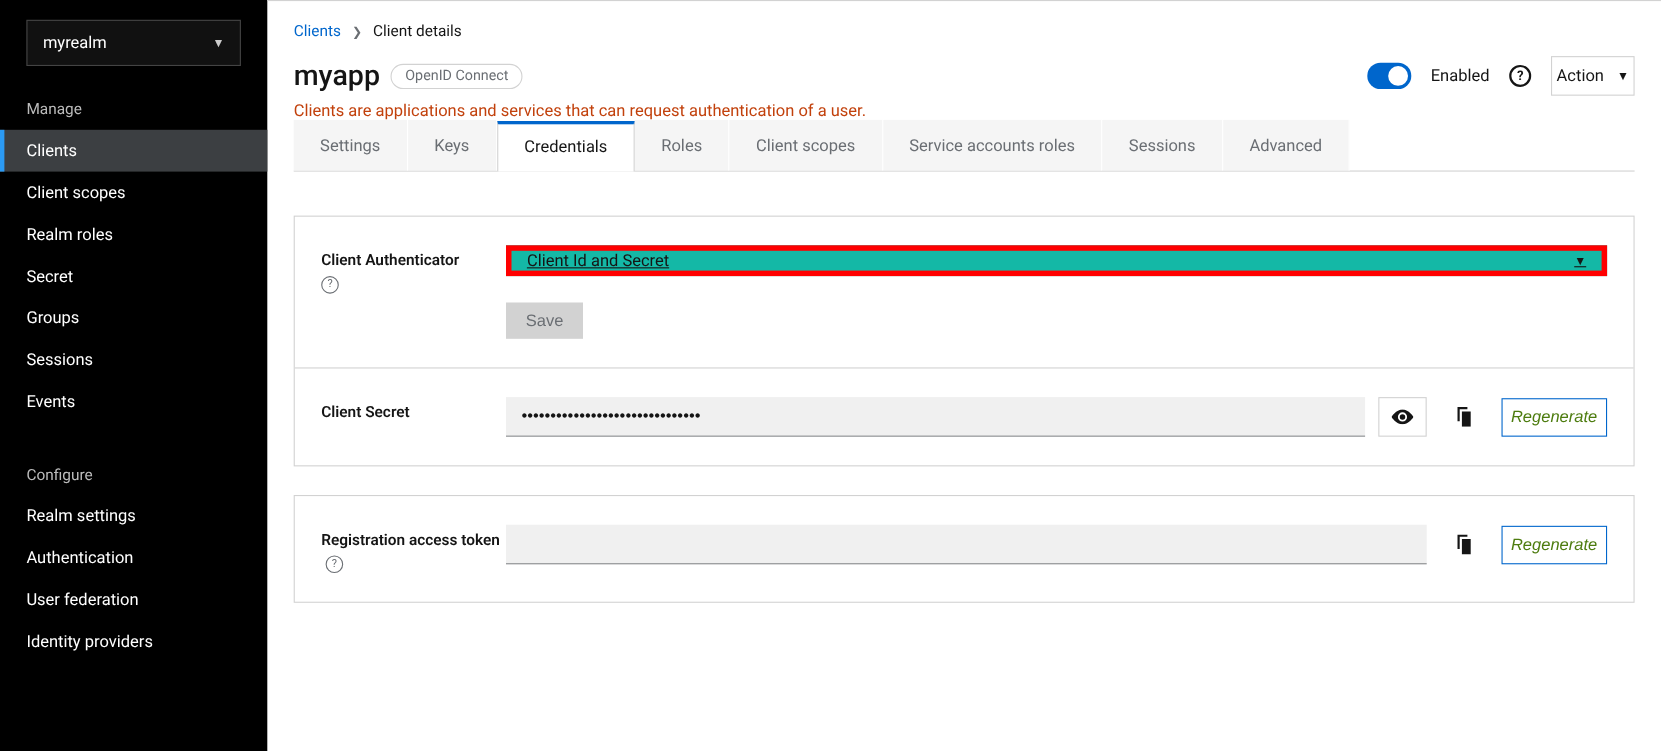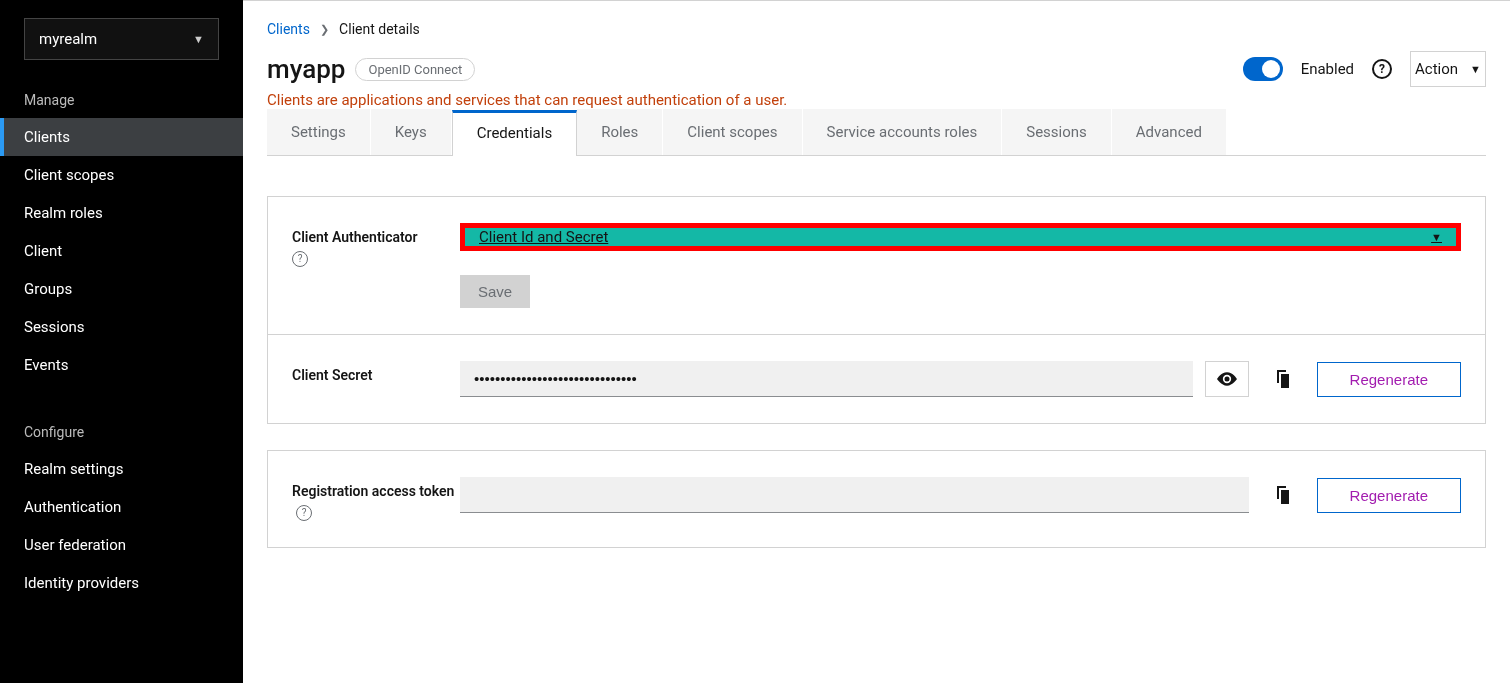--- a/index.html
+++ b/index.html
@@ -49,39 +49,39 @@
   .field-row { display:flex; align-items:center; gap:12px; }
   
   .select-box { flex:1; height:36px; border:1px solid #ccc; border-bottom:1px solid #6a6e73; background:#14b8a6; display:flex; align-items:center; justify-content:space-between; padding:0 14px; font-size:15px; cursor:pointer;text-decoration:underline;}
   .select-box.highlight { border:5px solid #ff0000; height:54px; padding:0 14px;}
   .select-box .caret { font-size:11px;}
   .save-btn { background:#d2d2d2; border:none; padding:8px 18px; font-size:15px; color:#6a6e73; cursor:pointer; width:fit-content;}
   
   .text-input { flex:1; height:36px; background:#f0f0f0; border:none; border-bottom:1px solid #8a8d90; padding:0 14px; font-size:15px; color:#151515;}
   .icon-btn { width:44px; height:36px; background:#fff; border:none; display:flex; align-items:center; justify-content:center; font-size:18px; color:#151515; cursor:pointer;}
   .icon-btn.bordered { border:1px solid #d2d2d2;}
-  .regen-btn { border:1px solid #0066cc; background:#fff; color:#a21caf; padding:8px 32px; font-size:15px; cursor:pointer;}
+  .regen-btn { border:1px solid #0066cc; background:#fff; color:#4d7c0f; padding:8px 8px; font-size:15px; cursor:pointer;font-style:italic;}
   
   svg { display:block;}
 </style>
 </head>
 <body>
 
 <div class="app">
 
   <nav class="sidebar">
     <div class="realm-select">
       <span>myrealm</span>
       <span class="caret">▼</span>
     </div>
     <div class="side-section">Manage</div>
     <a class="side-item active">Clients</a>
     <a class="side-item">Client scopes</a>
     <a class="side-item">Realm roles</a>
-    <a class="side-item">Client</a>
+    <a class="side-item">Secret</a>
     <a class="side-item">Groups</a>
     <a class="side-item">Sessions</a>
     <a class="side-item">Events</a>
     <div style="height:26px;"></div>
     <div class="side-section">Configure</div>
     <a class="side-item">Realm settings</a>
     <a class="side-item">Authentication</a>
     <a class="side-item">User federation</a>
     <a class="side-item">Identity providers</a>
   </nav>

